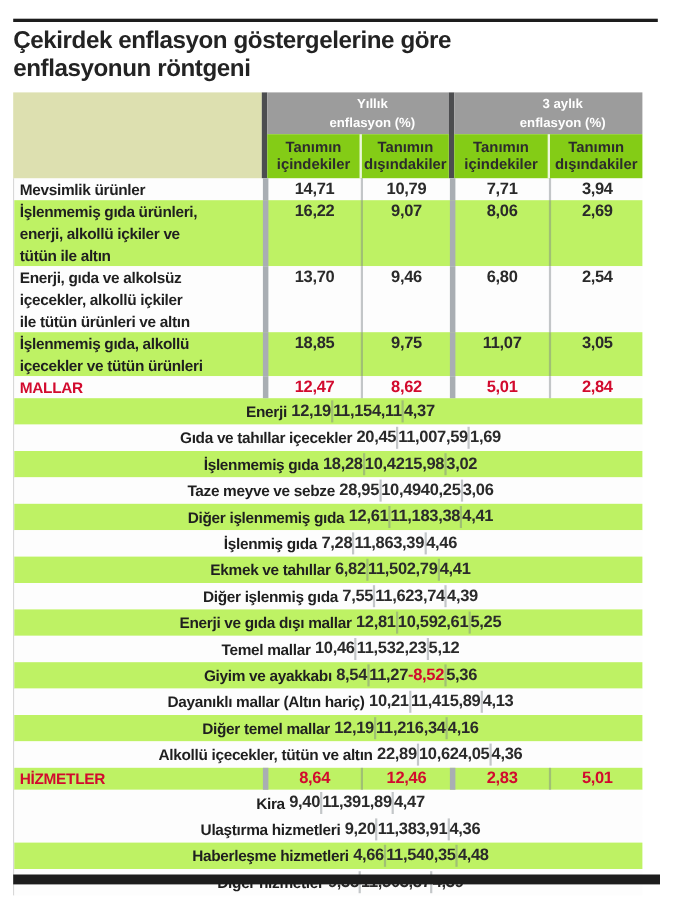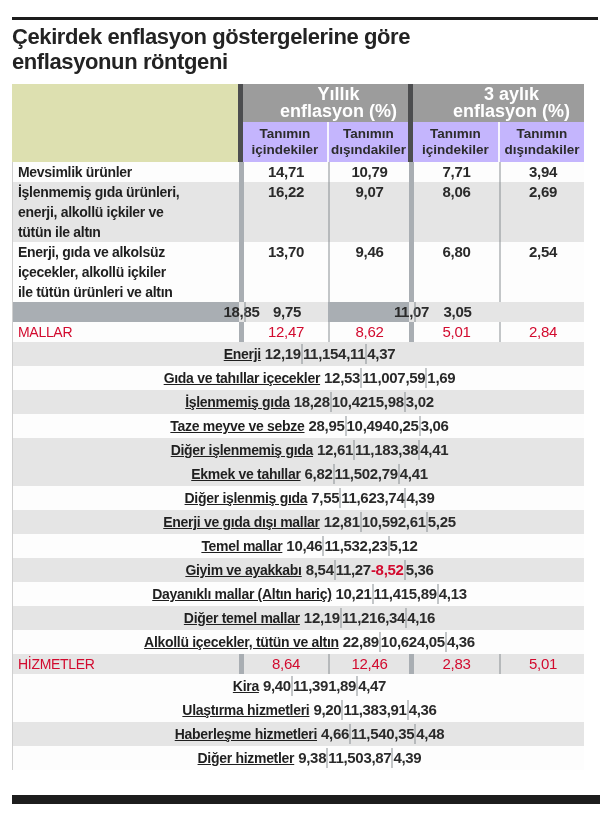--- a/index.html
+++ b/index.html
@@ -16,50 +16,50 @@
     letter-spacing:-0.4px;white-space:pre-line;margin:0;
   }
   .tbl{position:absolute;left:12px;top:84px;width:572px;}
   .grid{display:grid;grid-template-columns:226px 5px 84px 81px 5px 85px 86px;}
 
   
   .thead{grid-template-rows:38px 40px;}
   .corner{grid-column:1;grid-row:1/3;background:#dde0b0;}
   .hdiv{background:#4c4d4f;grid-row:1/3;}
   .ghead{
-    background:#9c9c9c;color:#ffffff;font-weight:700;font-size:18px;line-height:17px;
+    background:#9c9c9c;color:#ffffff;font-weight:700;font-size:12px;line-height:17px;
     display:flex;align-items:center;justify-content:center;text-align:center;
     white-space:pre-line;grid-row:1;padding-left:26px;
   }
   .ghead.a{grid-column:3/5;} .ghead.b{grid-column:6/8;text-align:center;}
   .sub{
-    background:#c4b5fd;color:#2c2c2c;font-weight:700;font-size:13.5px;line-height:16px;
+    background:#84cc16;color:#2c2c2c;font-weight:700;font-size:13.5px;line-height:16px;
     display:flex;align-items:center;justify-content:center;text-align:center;
     grid-row:2;padding:2px 1px;
   }
   .sub.s2,.sub.s4{border-left:2px solid rgba(255,255,255,.85);}
 
   
   .tbody{border-left:1px solid #cfcfcf;}
   .trow{background:#fdfdfd;}
-  .trow.alt{background:#e5e5e5;}
+  .trow.alt{background:#bef264;}
   .trow .vdiv{background:#a9aeb3;}
   .cell{min-height:20px;}
   .lbl{
     color:#1f1f1f;font-size:14px;line-height:20px;letter-spacing:-0.3px;
     padding:0 4px 0 5px;white-space:pre-line;
   }
   .num{
     color:#2a2a2a;font-size:15px;line-height:20px;letter-spacing:-0.3px;
     display:flex;justify-content:center;align-items:flex-start;text-align:center;
   }
   .num.inner{border-left:2px solid rgba(125,130,136,.45);}
   .trow.summary .lbl,.trow.summary .num{font-weight:700;}
-  .trow.section .lbl,.trow.section .num{font-weight:400;color:#d20a2e;}
-  .trow.sub .lbl{padding-left:22px;white-space:nowrap;text-decoration:underline;}
+  .trow.section .lbl,.trow.section .num{font-weight:700;color:#d20a2e;}
+  .trow.sub .lbl{padding-left:22px;white-space:nowrap;}
   .num.neg{color:#d20a2e;}
 
   .bottom-bar{position:absolute;left:12px;top:795px;width:588px;height:9px;background:#1d1d1d;}
 </style>
 </head>
 <body>
 
 <div class="page">
   <div class="top-rule"></div>
   <h1 class="title">Çekirdek enflasyon göstergelerine göre
@@ -110,20 +110,22 @@
 ile tütün ürünleri ve altın</div>
     <div class="vdiv"></div>
     <div class="cell num n1">13,70</div>
     <div class="cell num n2 inner">9,46</div>
     <div class="vdiv"></div>
     <div class="cell num n3">6,80</div>
     <div class="cell num n4 inner">2,54</div>
   </div>
 
   <div class="grid trow summary alt">
+    <div class="cell lbl">İşlenmemiş gıda, alkollü
+içecekler ve tütün ürünleri</div>
     <div class="vdiv"></div>
     <div class="cell num n1">18,85</div>
     <div class="cell num n2 inner">9,75</div>
     <div class="vdiv"></div>
     <div class="cell num n3">11,07</div>
     <div class="cell num n4 inner">3,05</div>
   </div>
 
   <div class="grid trow section">
     <div class="cell lbl">MALLAR</div>
@@ -141,21 +143,21 @@
     <div class="cell num n1">12,19</div>
     <div class="cell num n2 inner">11,15</div>
     <div class="vdiv"></div>
     <div class="cell num n3">4,11</div>
     <div class="cell num n4 inner">4,37</div>
   </div>
 
   <div class="grid trow sub">
     <div class="cell lbl">Gıda ve tahıllar içecekler</div>
     <div class="vdiv"></div>
-    <div class="cell num n1">12,53</div>
+    <div class="cell num n1">20,45</div>
     <div class="cell num n2 inner">11,00</div>
     <div class="vdiv"></div>
     <div class="cell num n3">7,59</div>
     <div class="cell num n4 inner">1,69</div>
   </div>
 
   <div class="grid trow sub alt">
     <div class="cell lbl">İşlenmemiş gıda</div>
     <div class="vdiv"></div>
     <div class="cell num n1">18,28</div>
@@ -178,20 +180,29 @@
   <div class="grid trow sub alt">
     <div class="cell lbl">Diğer işlenmemiş gıda</div>
     <div class="vdiv"></div>
     <div class="cell num n1">12,61</div>
     <div class="cell num n2 inner">11,18</div>
     <div class="vdiv"></div>
     <div class="cell num n3">3,38</div>
     <div class="cell num n4 inner">4,41</div>
   </div>
 
+  <div class="grid trow sub">
+    <div class="cell lbl">İşlenmiş gıda</div>
+    <div class="vdiv"></div>
+    <div class="cell num n1">7,28</div>
+    <div class="cell num n2 inner">11,86</div>
+    <div class="vdiv"></div>
+    <div class="cell num n3">3,39</div>
+    <div class="cell num n4 inner">4,46</div>
+  </div>
 
   <div class="grid trow sub alt">
     <div class="cell lbl">Ekmek ve tahıllar</div>
     <div class="vdiv"></div>
     <div class="cell num n1">6,82</div>
     <div class="cell num n2 inner">11,50</div>
     <div class="vdiv"></div>
     <div class="cell num n3">2,79</div>
     <div class="cell num n4 inner">4,41</div>
   </div>

